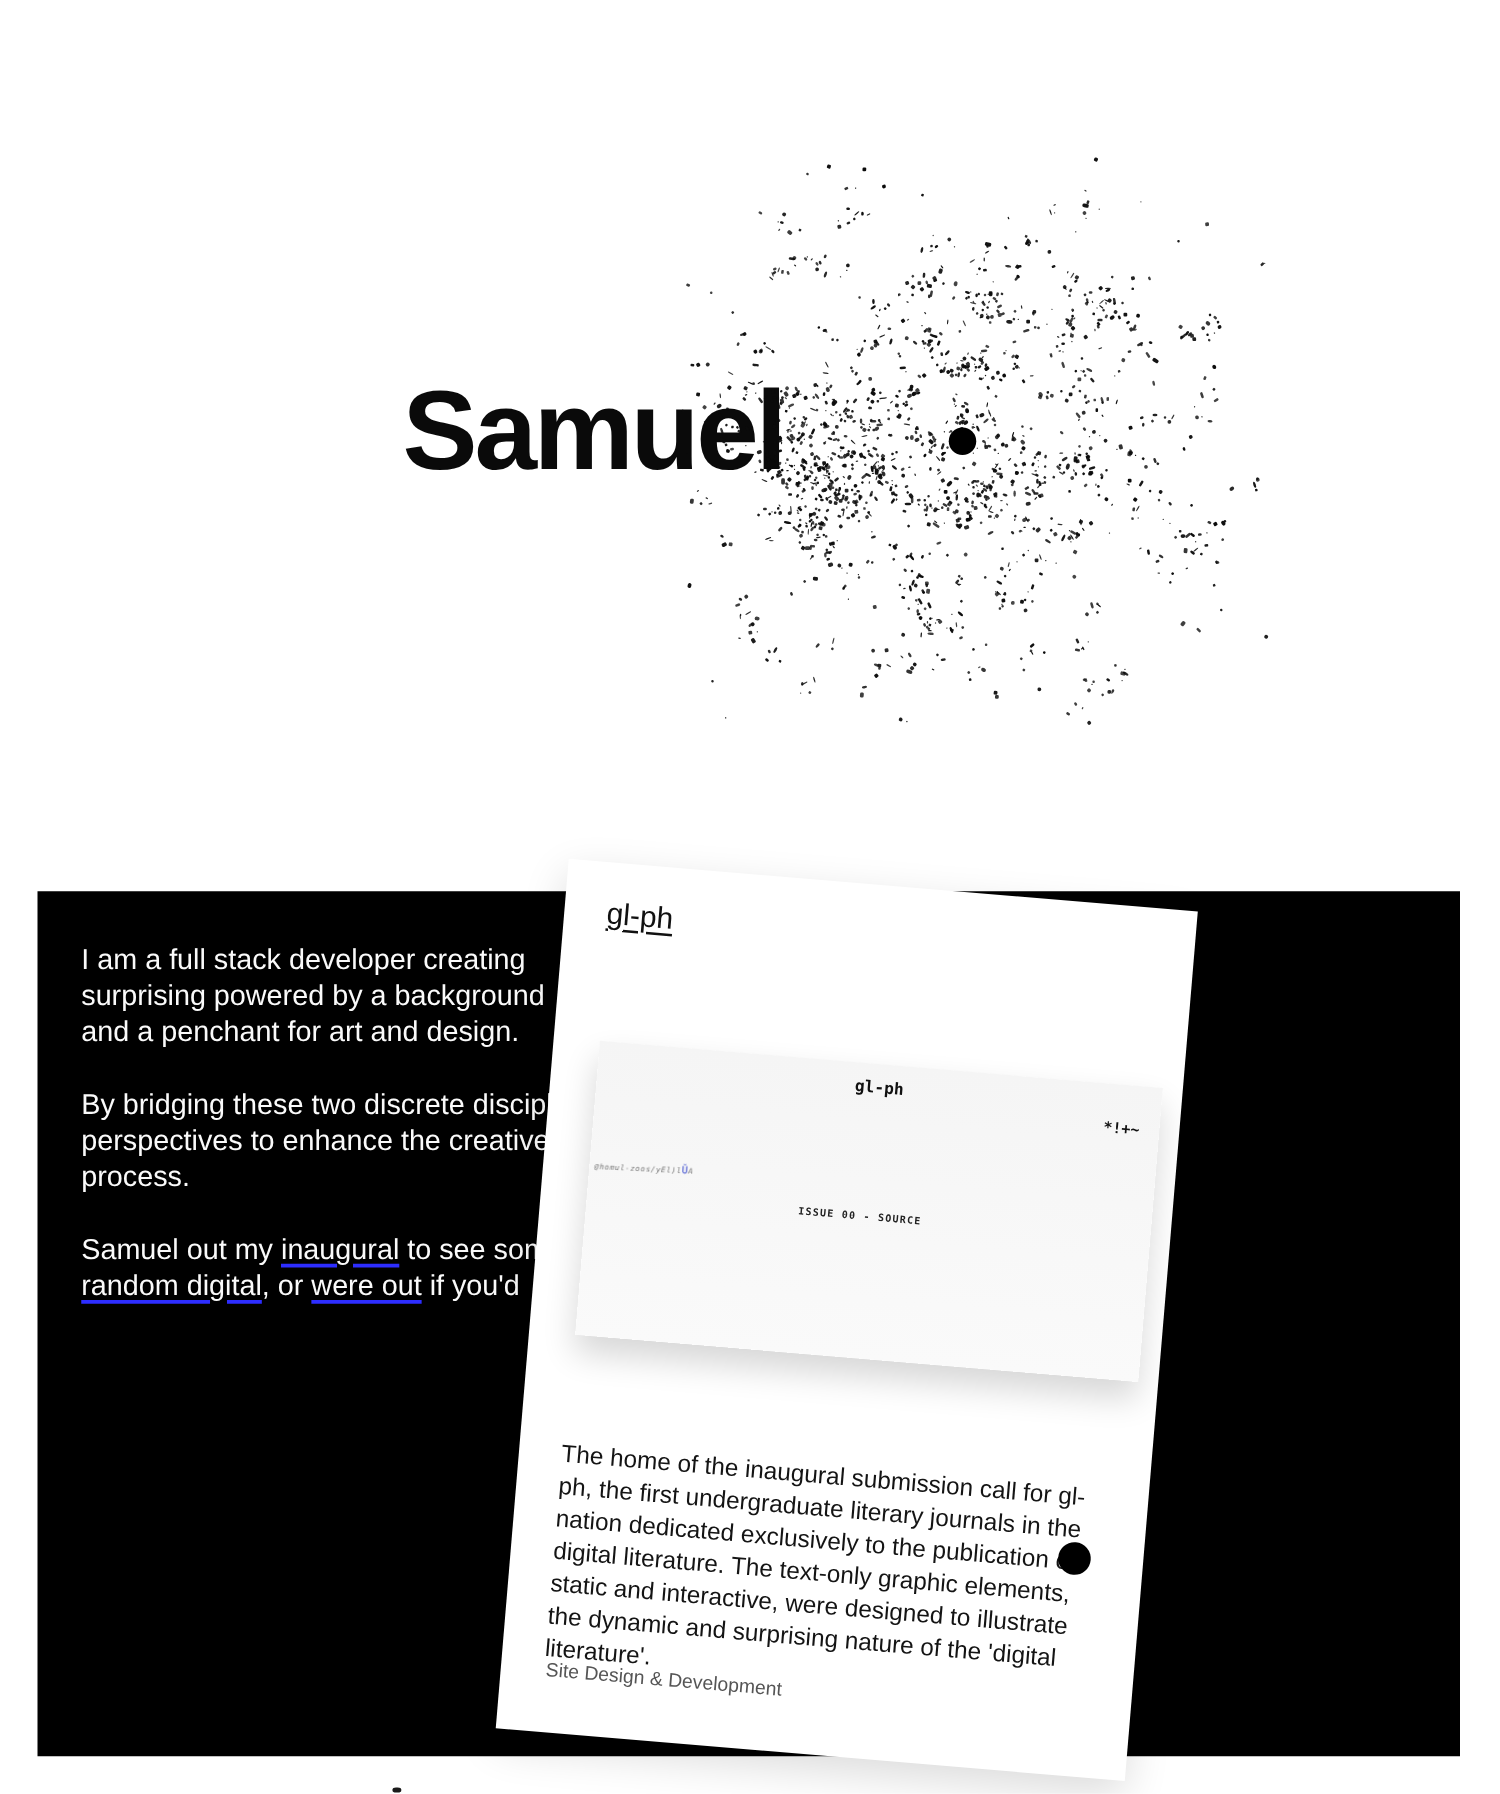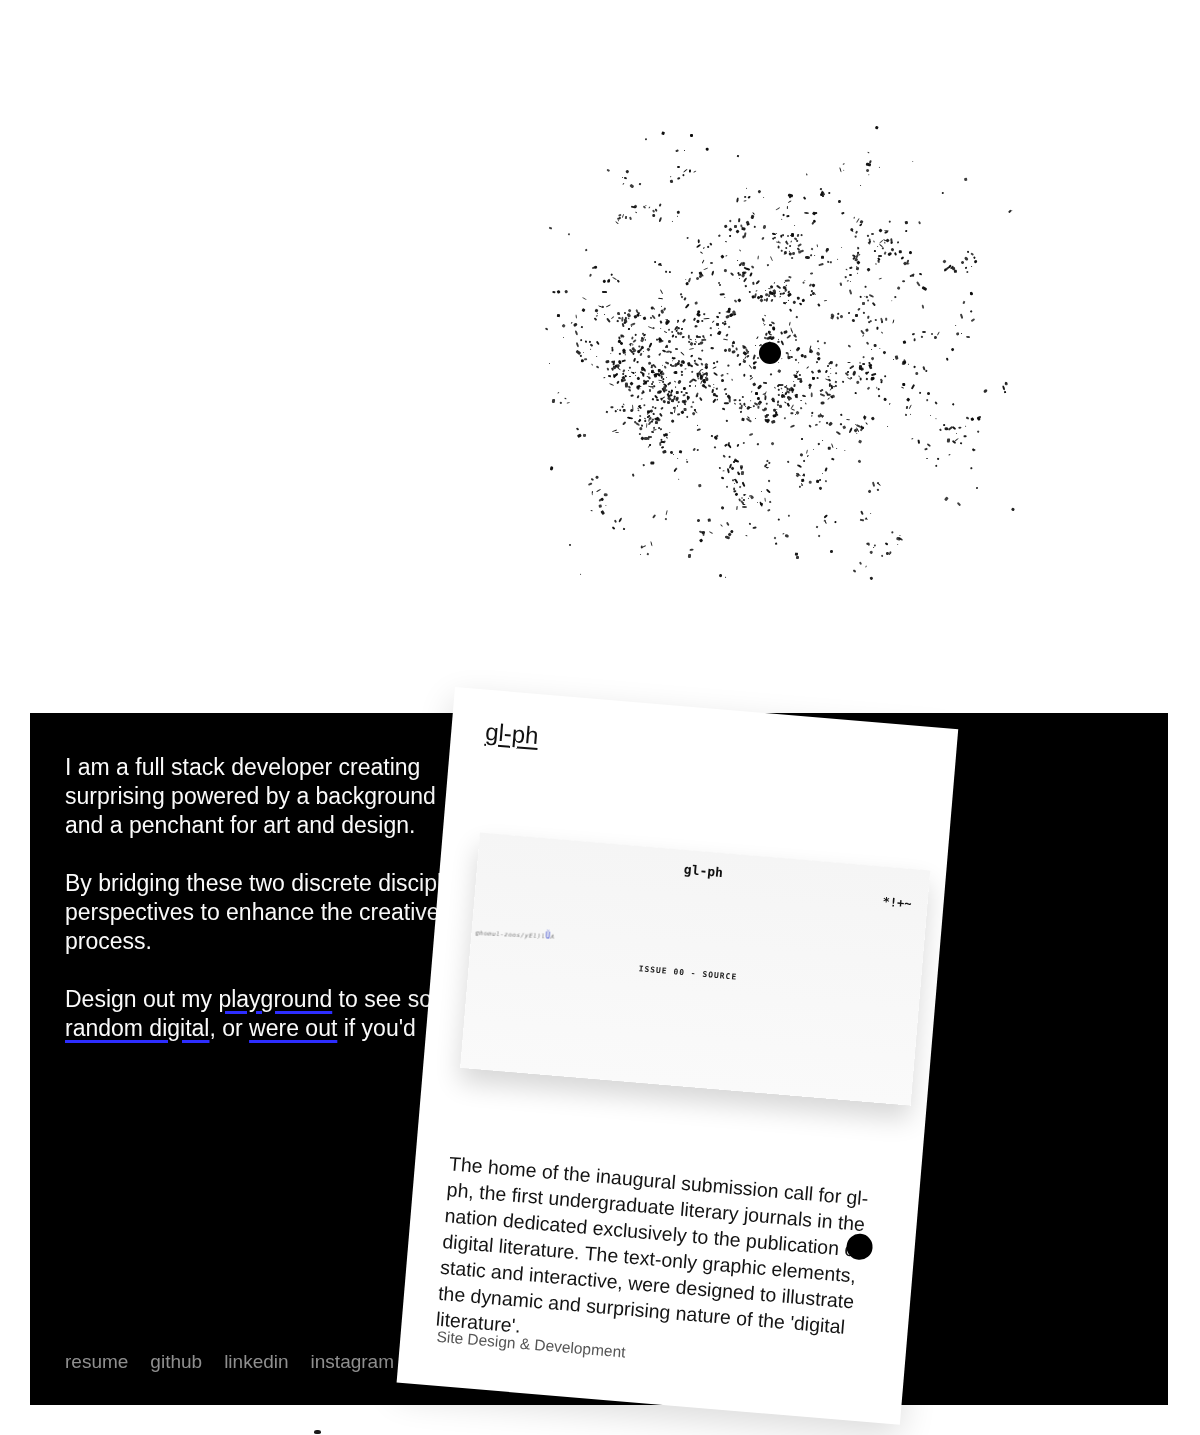--- a/index.html
+++ b/index.html
@@ -74,20 +74,21 @@
     position:absolute;left:437px;top:511px;width:26px;height:26px;border-radius:50%;background:#000;
   }
   .card-role{position:absolute;left:36px;top:640px;font-size:15.5px;color:#555;}
   
   .bottom-mark{position:absolute;left:314px;top:1430px;width:7px;height:4px;background:#1a1a1a;border-radius:40%;}
 </style>
 </head>
 <body>
 
 <section class="hero">
+  <h1 class="hero-title">Samuel</h1>
   <div id="splatter">
       <i style="left: 796.4px; top: 239.5px; width: 2.3px; height: 2.4px; border-radius: 30%; transform: rotate(34deg); opacity: 0.86; background: rgb(11, 11, 11);"></i>
       <i style="left: 796.7px; top: 234.3px; width: 2.4px; height: 3px; border-radius: 30%; transform: rotate(15deg); opacity: 0.8; background: rgb(11, 11, 11);"></i>
       <i style="left: 793.7px; top: 238.3px; width: 3.4px; height: 2.2px; border-radius: 30%; transform: rotate(34deg); opacity: 0.78; background: rgb(11, 11, 11);"></i>
       <i style="left: 801.1px; top: 234px; width: 1.5px; height: 1.8px; border-radius: 50%; transform: rotate(102deg); opacity: 0.86; background: rgb(11, 11, 11);"></i>
       <i style="left: 753.2px; top: 362.2px; width: 4px; height: 1.7px; border-radius: 50%; transform: rotate(155deg); opacity: 0.99; background: rgb(11, 11, 11);"></i>
       <i style="left: 759px; top: 353.8px; width: 2.9px; height: 1.2px; border-radius: 50%; transform: rotate(47deg); opacity: 0.83; background: rgb(11, 11, 11);"></i>
       <i style="left: 751.7px; top: 355.6px; width: 4.6px; height: 1.9px; border-radius: 30%; transform: rotate(108deg); opacity: 0.89; background: rgb(11, 11, 11);"></i>
       <i style="left: 785px; top: 391.8px; width: 2.4px; height: 2.8px; border-radius: 30%; transform: rotate(25deg); opacity: 0.97; background: rgb(11, 11, 11);"></i>
       <i style="left: 790.8px; top: 388.4px; width: 2.9px; height: 3.4px; border-radius: 30%; transform: rotate(116deg); opacity: 0.9; background: rgb(11, 11, 11);"></i>
@@ -1634,28 +1635,22 @@
 </section>
 
 <section class="dark">
   <div class="intro">
     <p>I am a full stack developer creating
 surprising powered by a background
 and a penchant for art and design.</p>
     <p>By bridging these two discrete disciplines
 perspectives to enhance the creative
 process.</p>
-    <p class="cta"><span>Design out my </span><a>playground</a><span> to see some</span><br><a>random digital</a><span>, or </span><a>were out</a><span> if you'd</span></p>
+    <p class="cta"><span>Samuel out my </span><a>inaugural</a><span> to see some</span><br><a>random digital</a><span>, or </span><a>were out</a><span> if you'd</span></p>
   </div>
-  <nav class="footer-links">
-    <a>resume</a>
-    <a>github</a>
-    <a>linkedin</a>
-    <a>instagram</a>
-  </nav>
 </section>
 
 <article class="card">
   <a class="card-title">gl-ph</a>
   <div class="shot">
     <div class="shot-name">gl-ph</div>
     <div class="shot-glyphs">*!+~</div>
     <div class="shot-scribble"><span>@homul-zoos/yEl)l</span><span class="accent">Ǔ</span><span>A</span></div>
     <div class="shot-issue">ISSUE 00 - SOURCE</div>
   </div>

